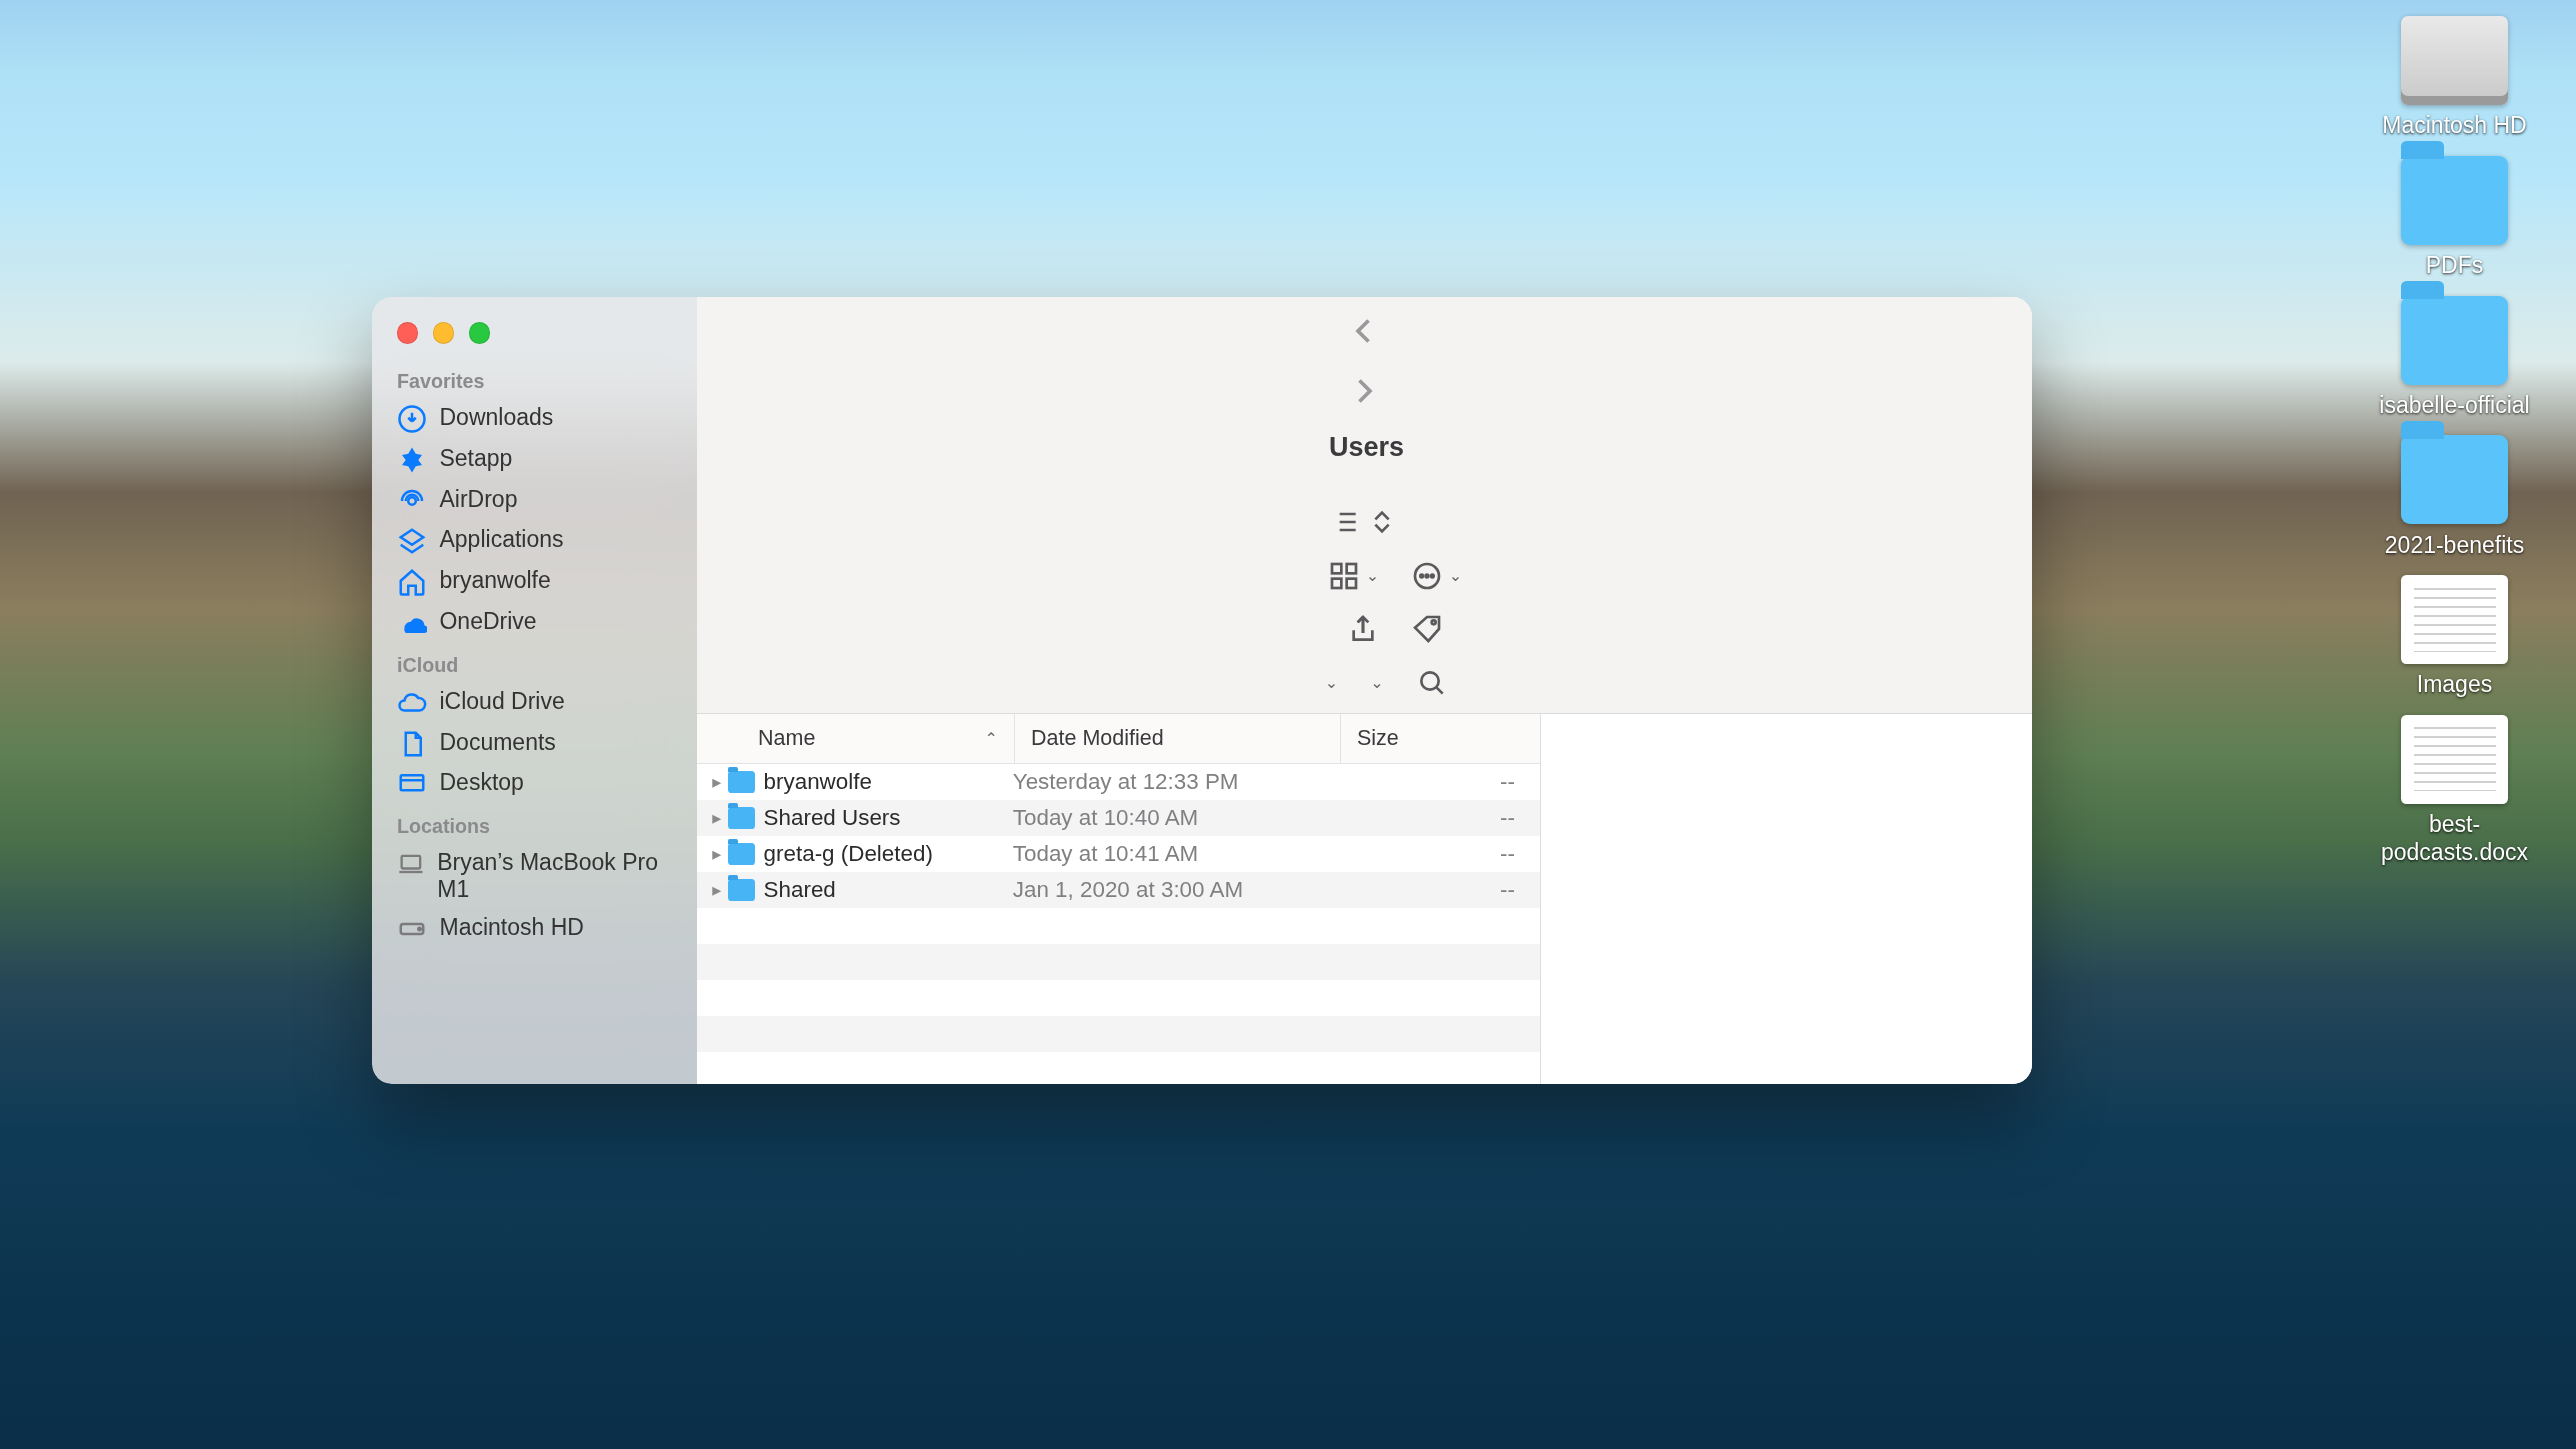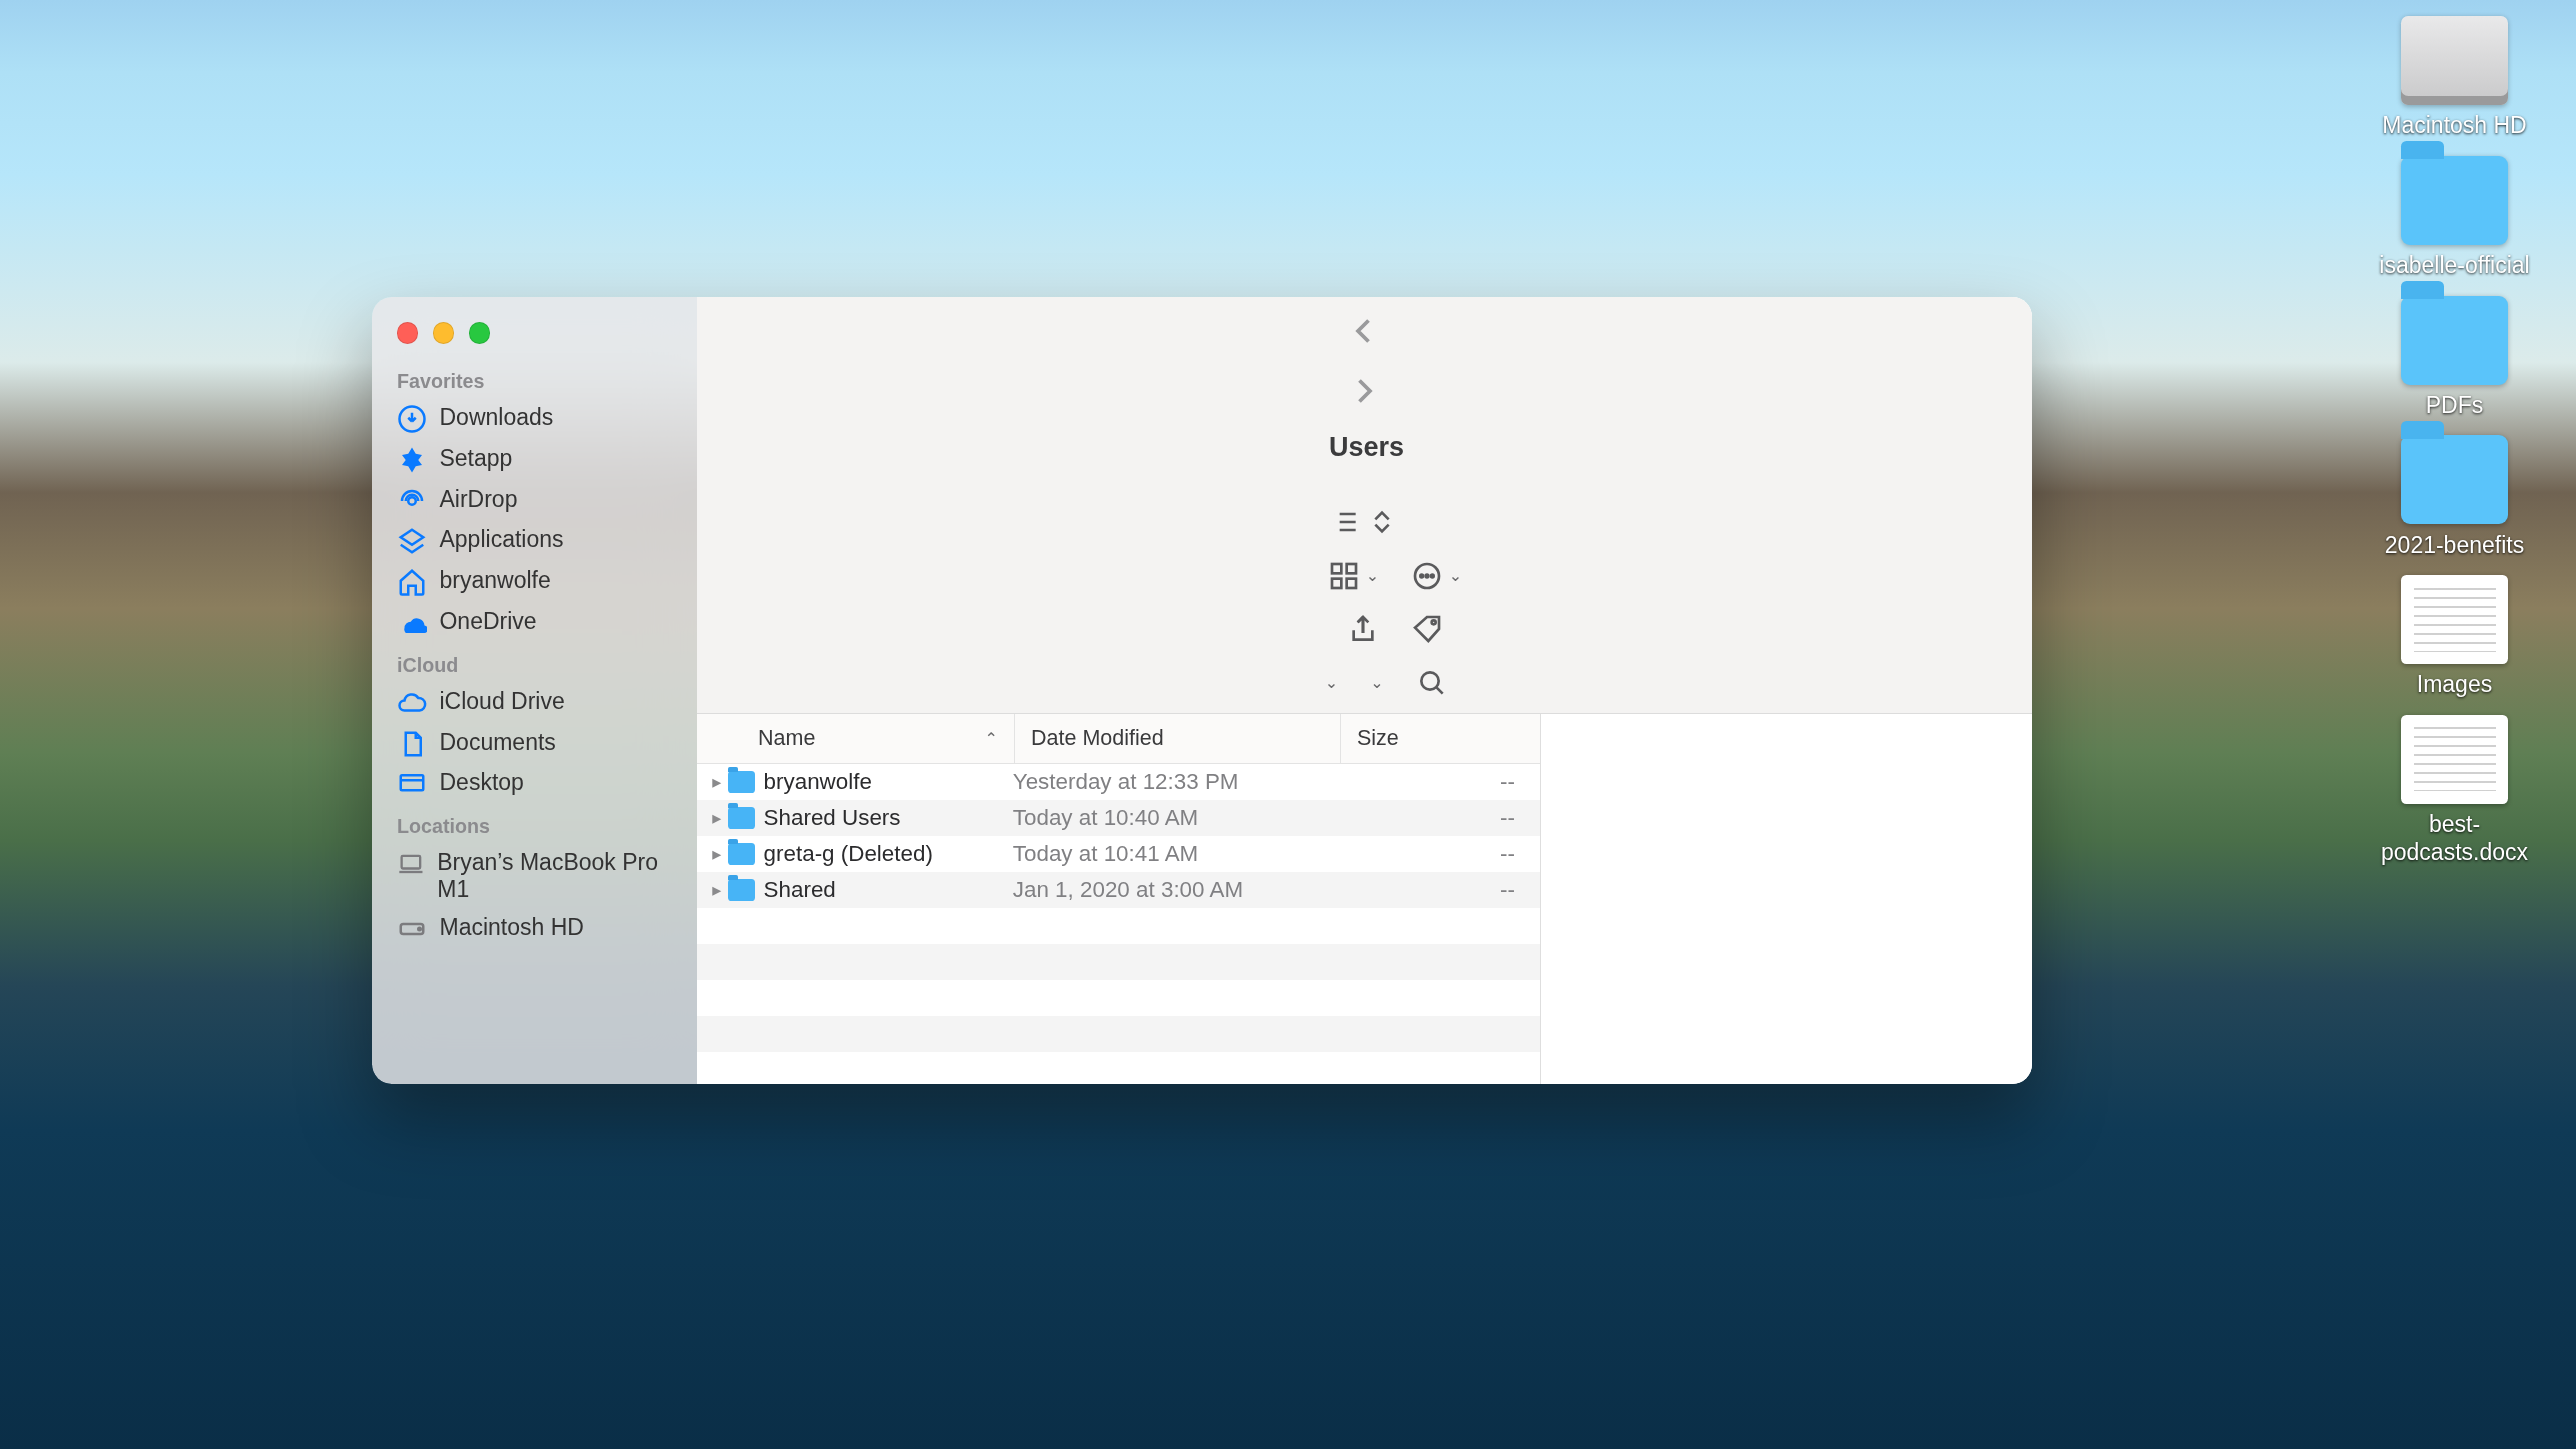--- a/index.html
+++ b/index.html
@@ -159,25 +159,25 @@
 
 <div class="desktop">
 
   <div class="desktop-icons">
     <div class="desktop-icon disk">
       <div class="glyph"></div>
       <div class="label">Macintosh HD</div>
     </div>
     <div class="desktop-icon folder">
       <div class="glyph"></div>
+      <div class="label">PDFs</div>
+    </div>
+    <div class="desktop-icon folder">
+      <div class="glyph"></div>
       <div class="label">isabelle-official</div>
-    </div>
-    <div class="desktop-icon folder">
-      <div class="glyph"></div>
-      <div class="label">PDFs</div>
     </div>
     <div class="desktop-icon folder">
       <div class="glyph"></div>
       <div class="label">2021-benefits</div>
     </div>
     <div class="desktop-icon images">
       <div class="glyph"></div>
       <div class="label">Images</div>
     </div>
     <div class="desktop-icon doc">

